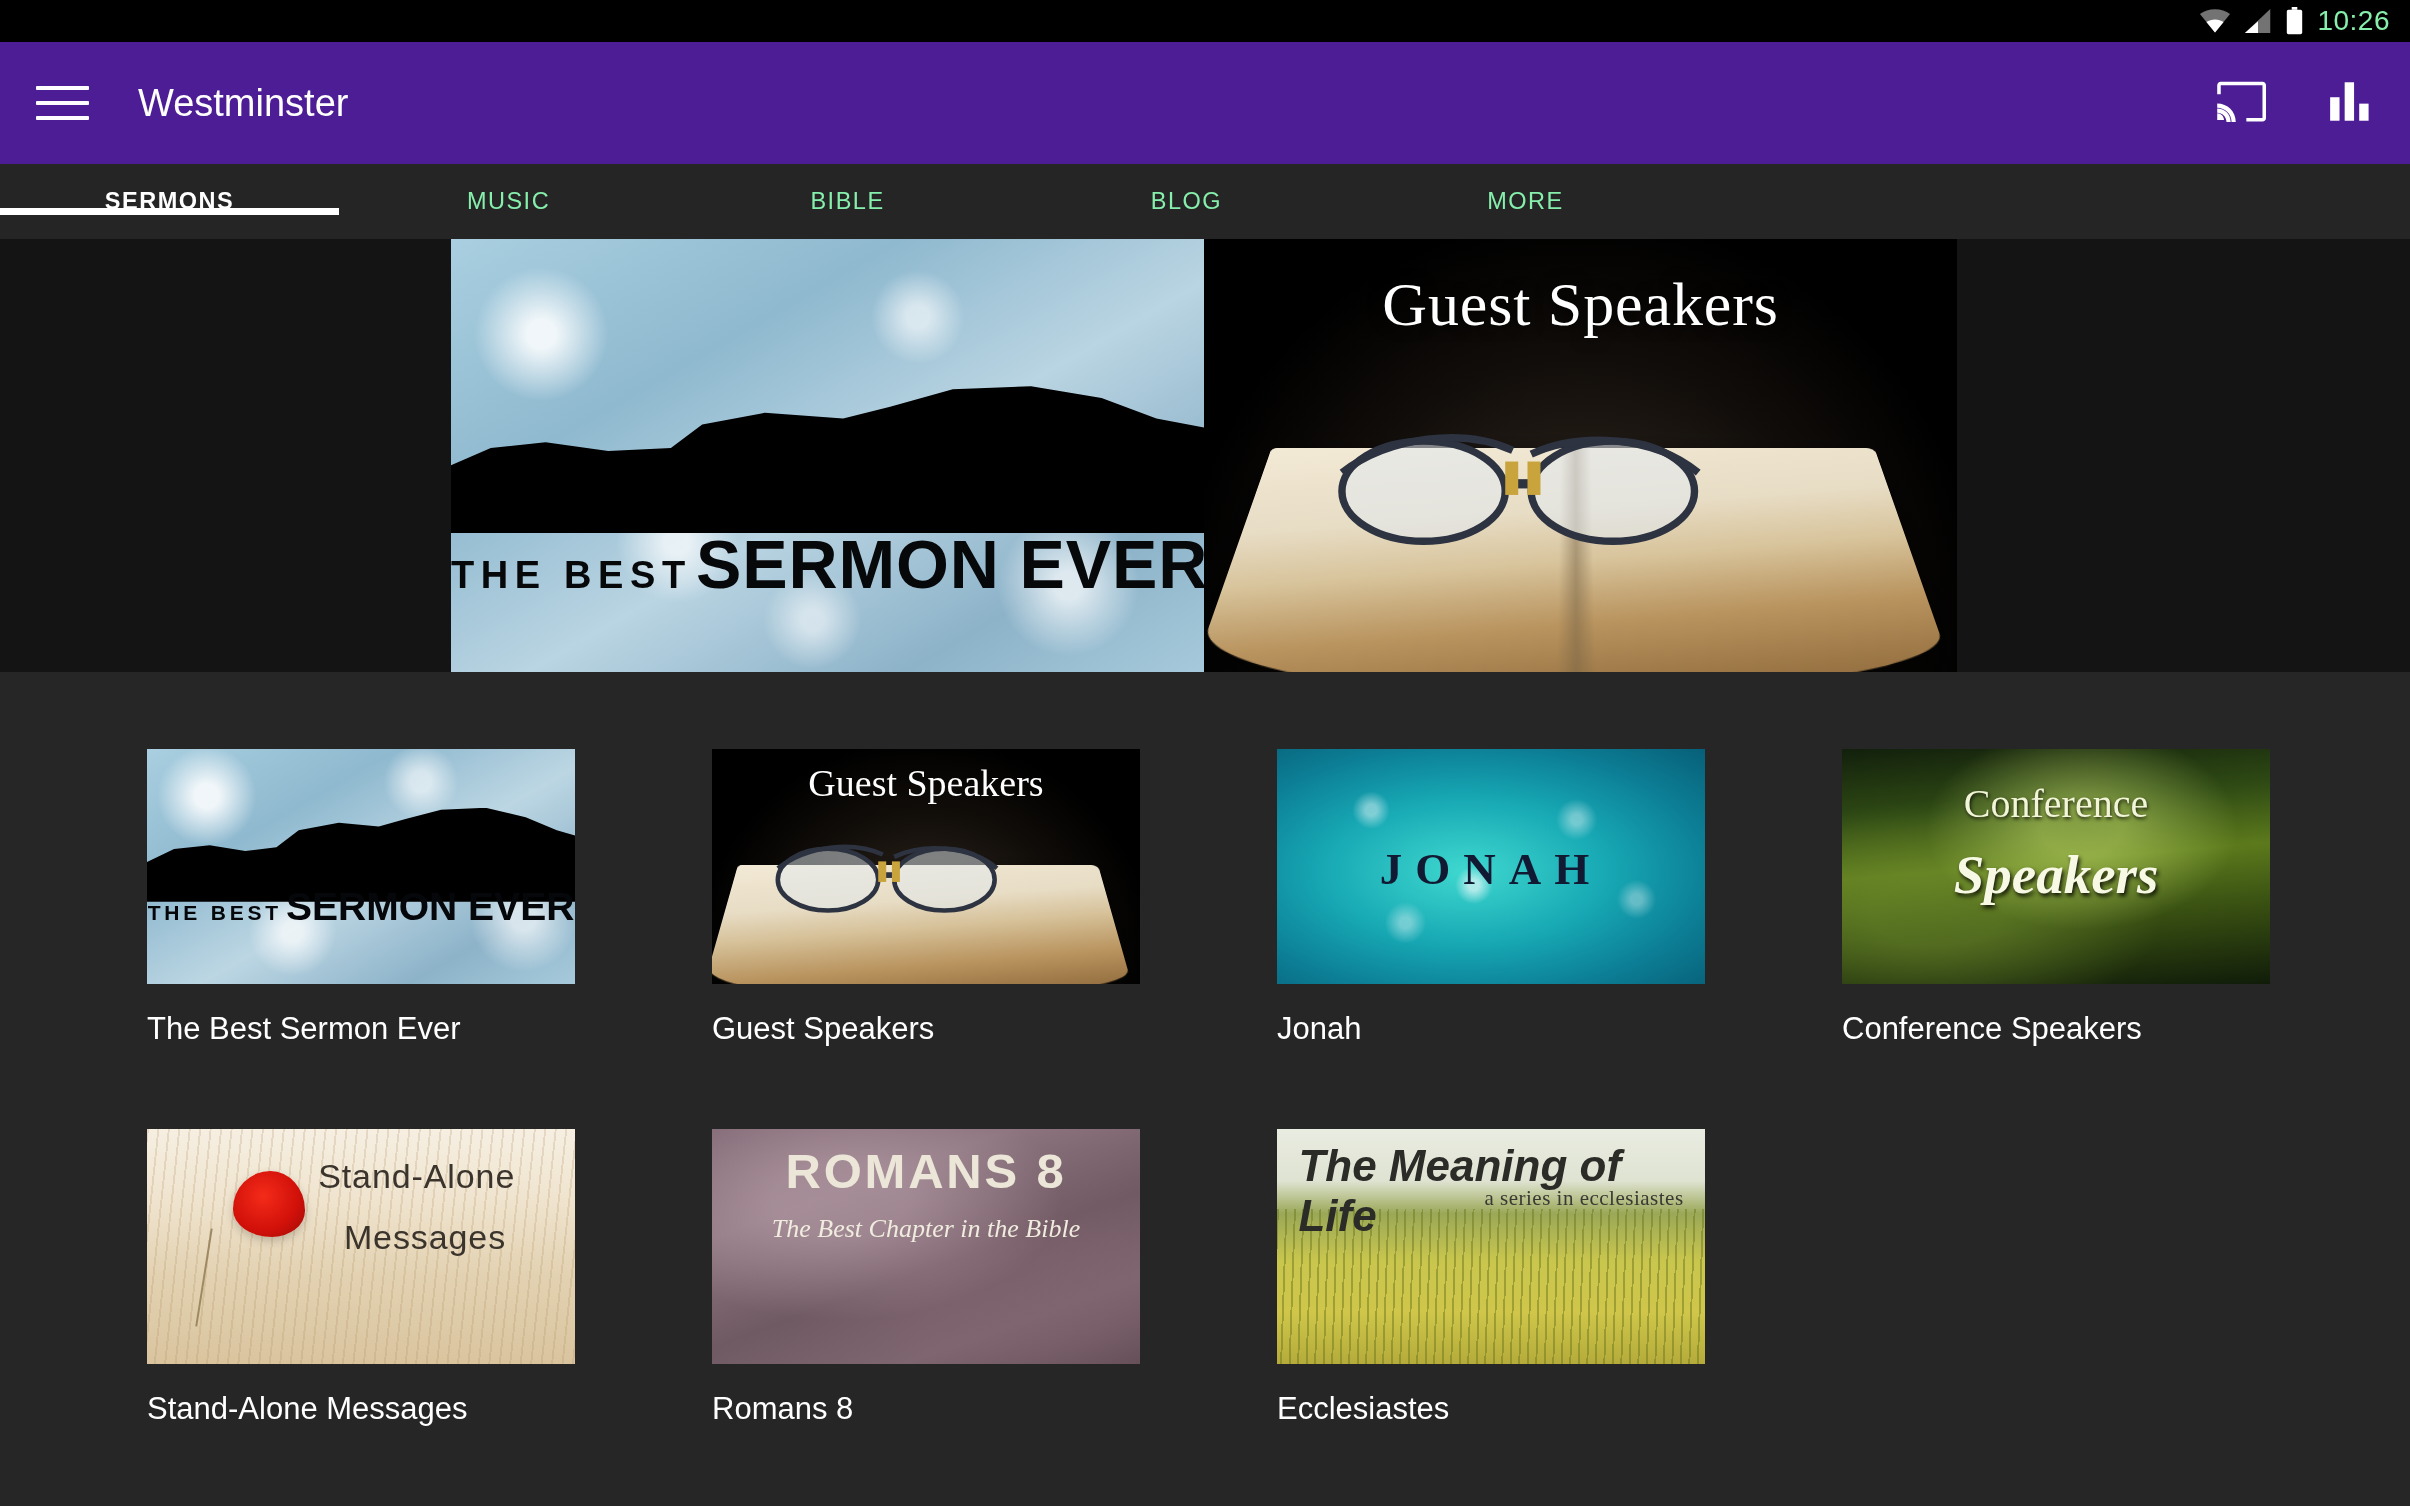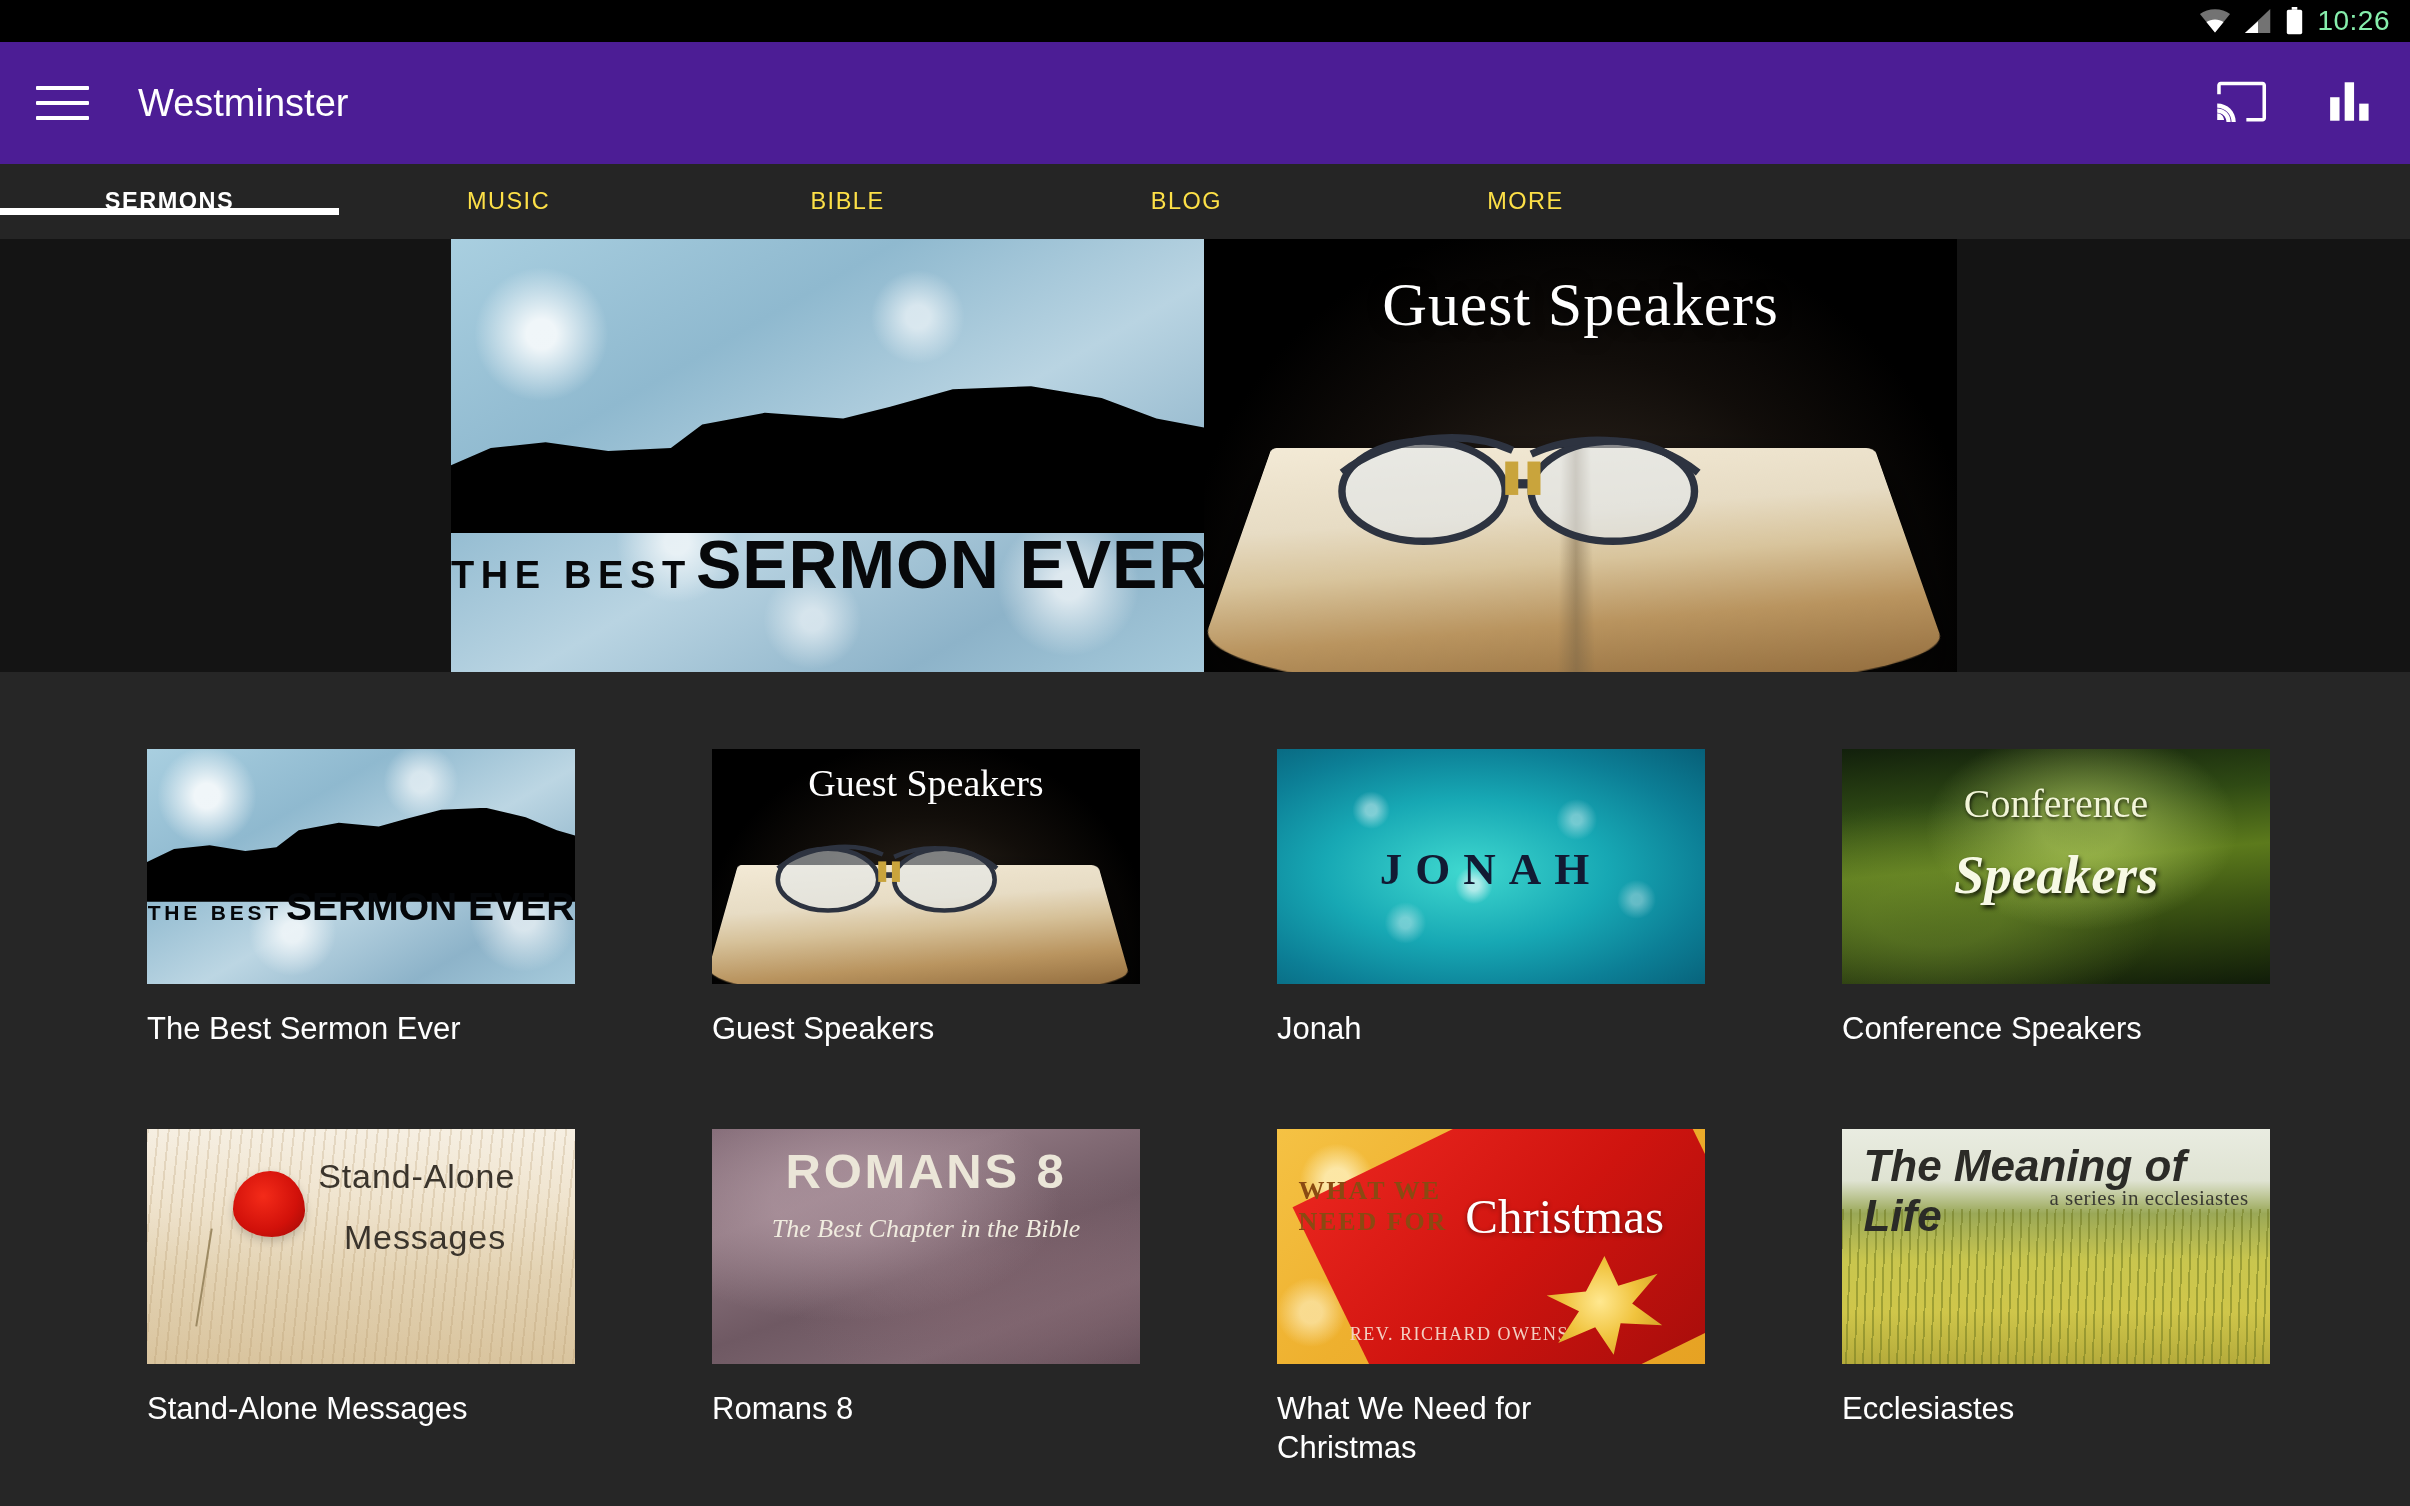--- a/index.html
+++ b/index.html
@@ -30,21 +30,21 @@
   .app-title{ color:#fff; font-size:38px; margin-left:49px; font-weight:400; }
   .app-bar-actions{ margin-left:auto; display:flex; align-items:center; gap:60px; }
 
   
   .tab-bar{
     height:75px; background:#252525; display:flex;
     align-items:center; position:relative;
   }
   .tab{
     width:339px; display:flex; align-items:center; justify-content:center;
-    color:#fde047; font-size:23.5px; letter-spacing:1.5px; font-weight:500;
+    color:#86efac; font-size:23.5px; letter-spacing:1.5px; font-weight:500;
     cursor:pointer; position:relative;
   }
   .tab.active{ color:#fff; font-weight:700; }
   .tab.active::after{
     content:""; position:absolute; left:0; right:0; bottom:0;
     height:6.6px; background:#fff;
   }
 
   
   .hero{
@@ -415,33 +415,20 @@
     <div class="card">
       <div class="thumb">
         <div class="tb-rom">
           <div class="r1">ROMANS 8</div>
           <div class="r2">The Best Chapter in the Bible</div>
         </div>
       </div>
       <div class="card-label">Romans 8</div>
     </div>
 
-    <div class="card">
-      <div class="thumb">
-        <div class="tb-xmas">
-          <div class="red"></div>
-          <div class="w1">WHAT WE</div>
-          <div class="w2">NEED FOR</div>
-          <div class="xm">Christmas</div>
-          <div class="rev">REV. RICHARD OWENS</div>
-          <div class="bow"></div>
-        </div>
-      </div>
-      <div class="card-label">What We Need for Christmas</div>
-    </div>
 
     <div class="card">
       <div class="thumb">
         <div class="tb-eccl">
           <div class="blades"></div>
           <div class="e1">The Meaning of Life</div>
           <div class="e2">a series in ecclesiastes</div>
         </div>
       </div>
       <div class="card-label">Ecclesiastes</div>

